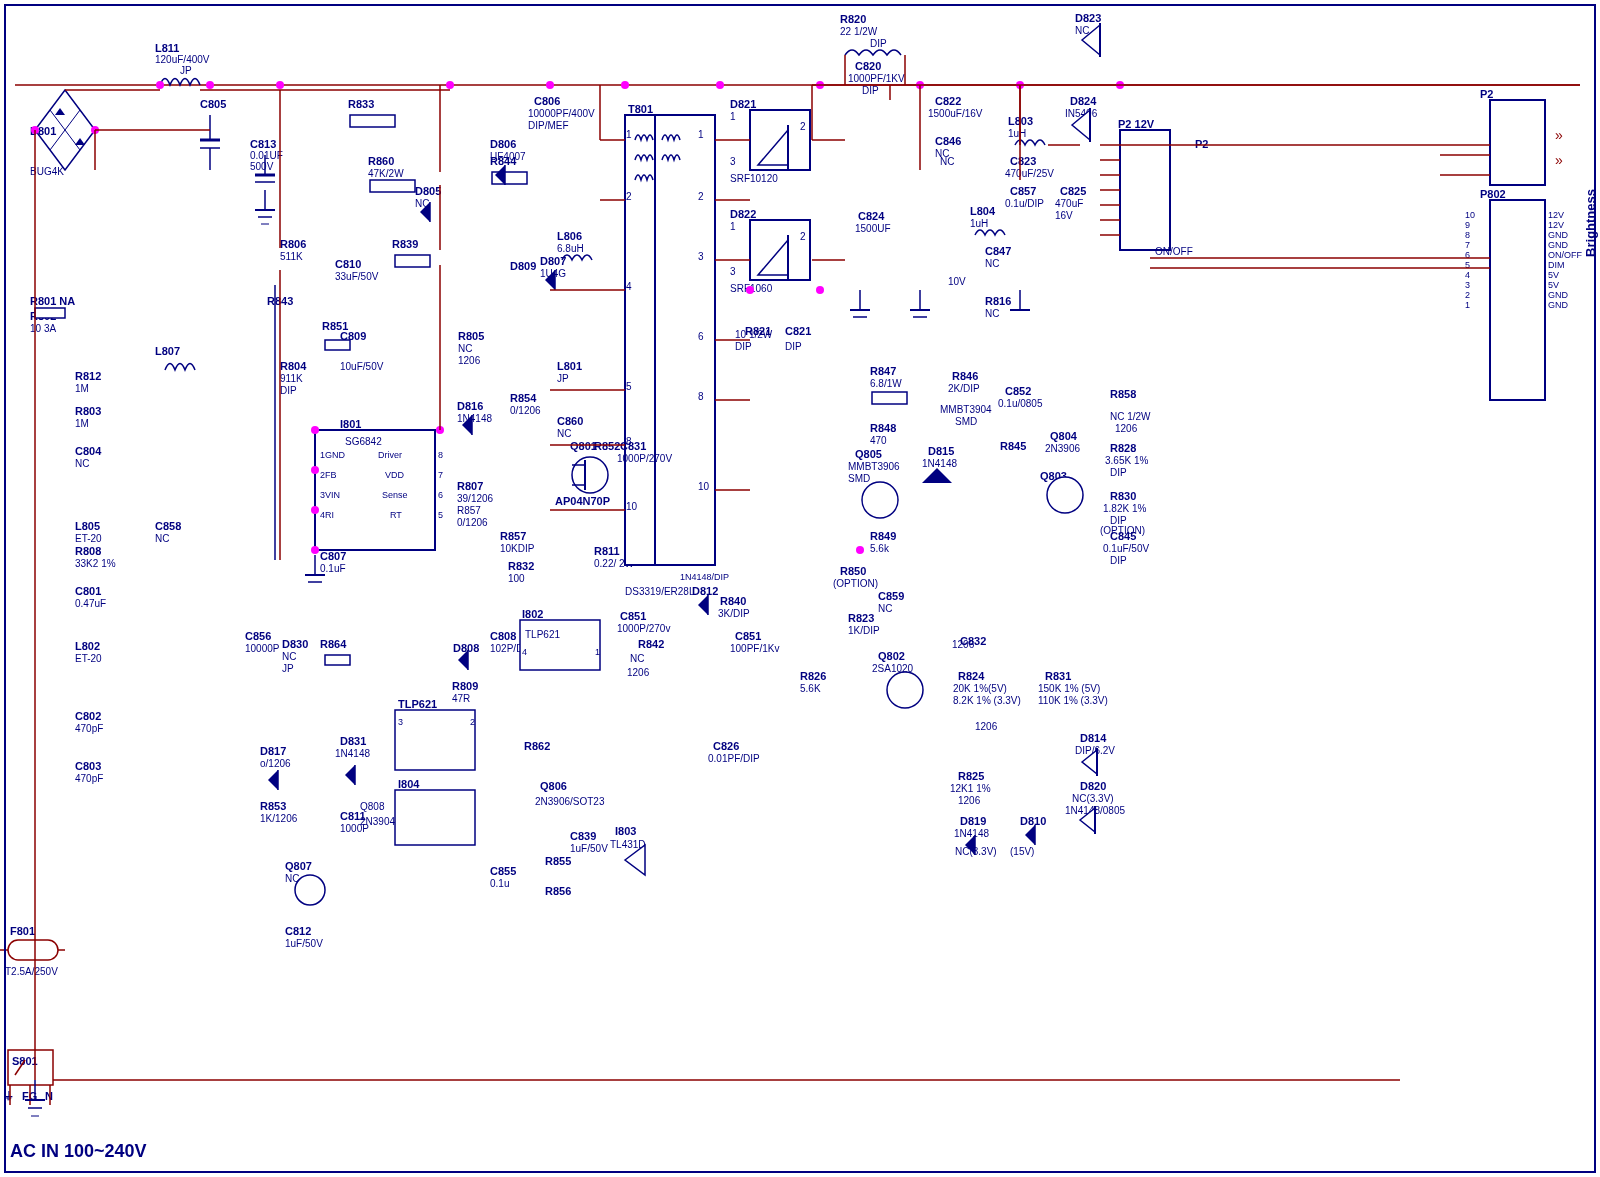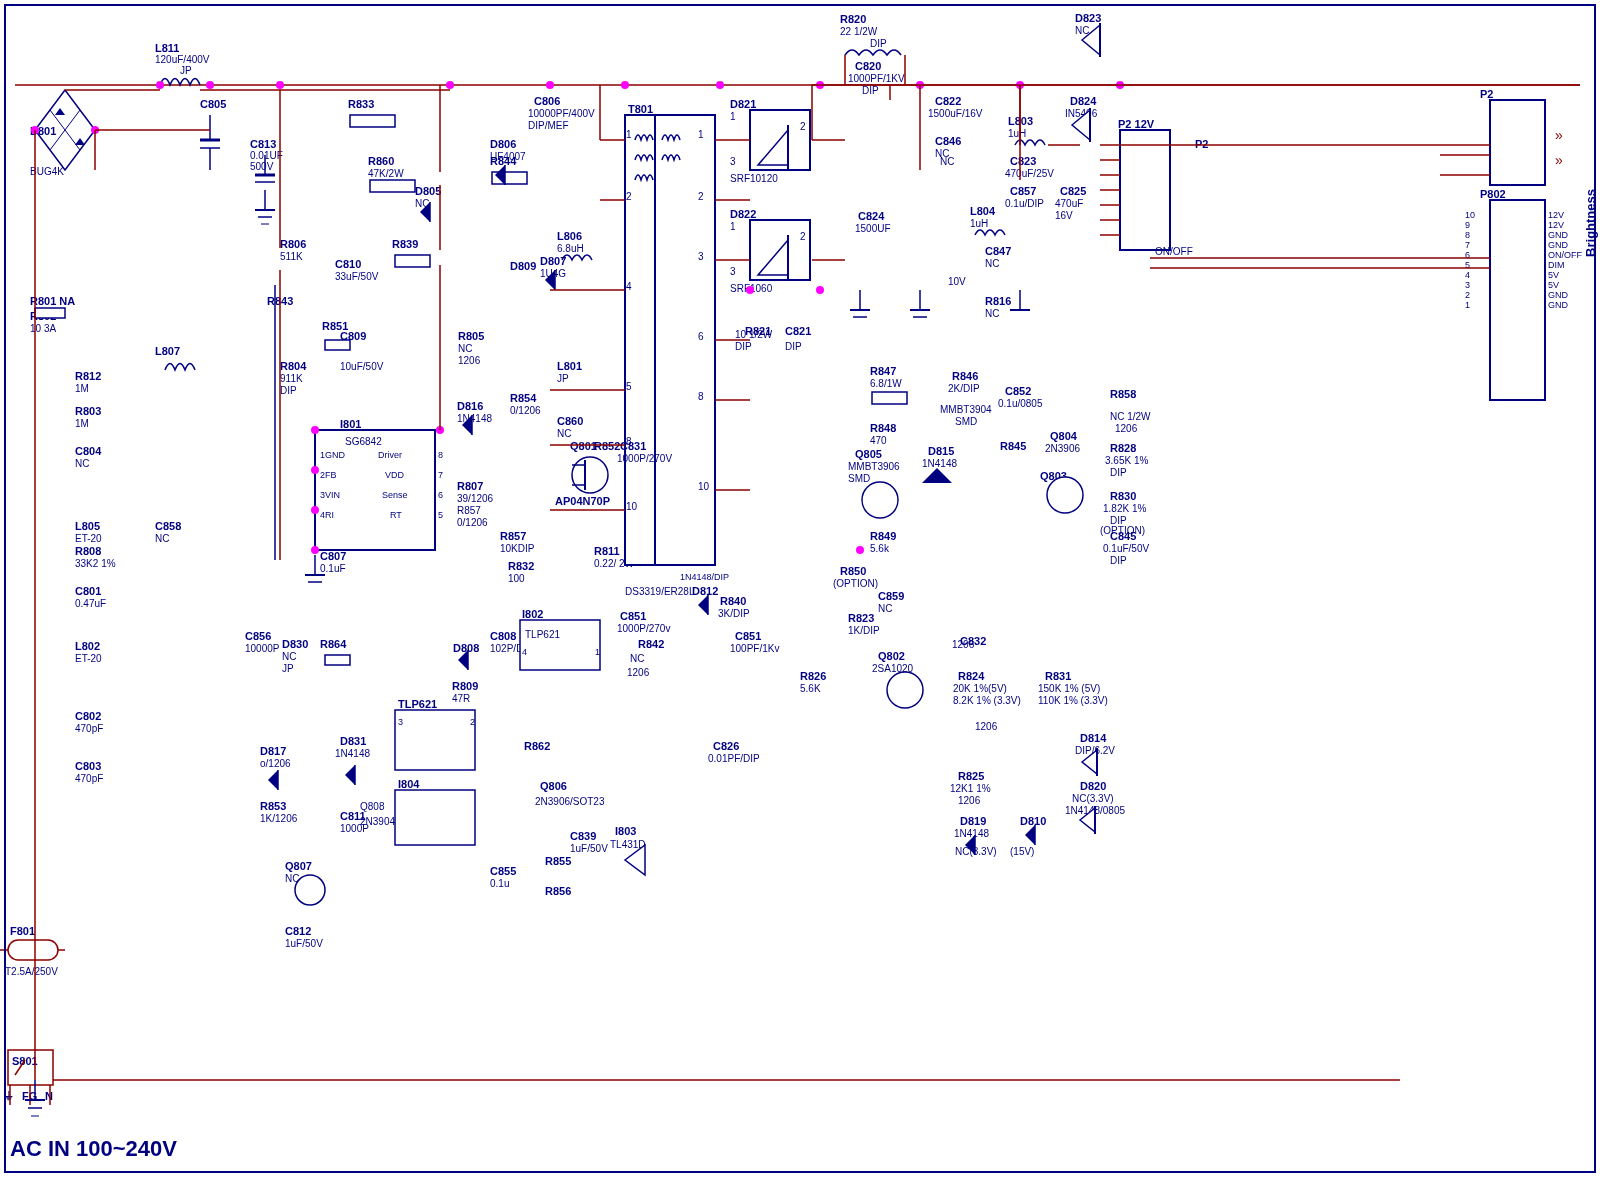--- a/index.html
+++ b/index.html
@@ -31,21 +31,21 @@
     .comp-value {
       font-size: 10px;
       font-family: Arial, sans-serif;
       fill: #000080;
     }
     
     #title-text {
       position: absolute;
       bottom: 15px;
       left: 10px;
-      font-size: 22px;
+      font-size: 18px;
       font-weight: bold;
       color: #000080;
       font-family: Arial, sans-serif;
     }
     
     #brightness-label {
       position: absolute;
       top: 189px;
       right: 2px;
       font-size: 13px;

